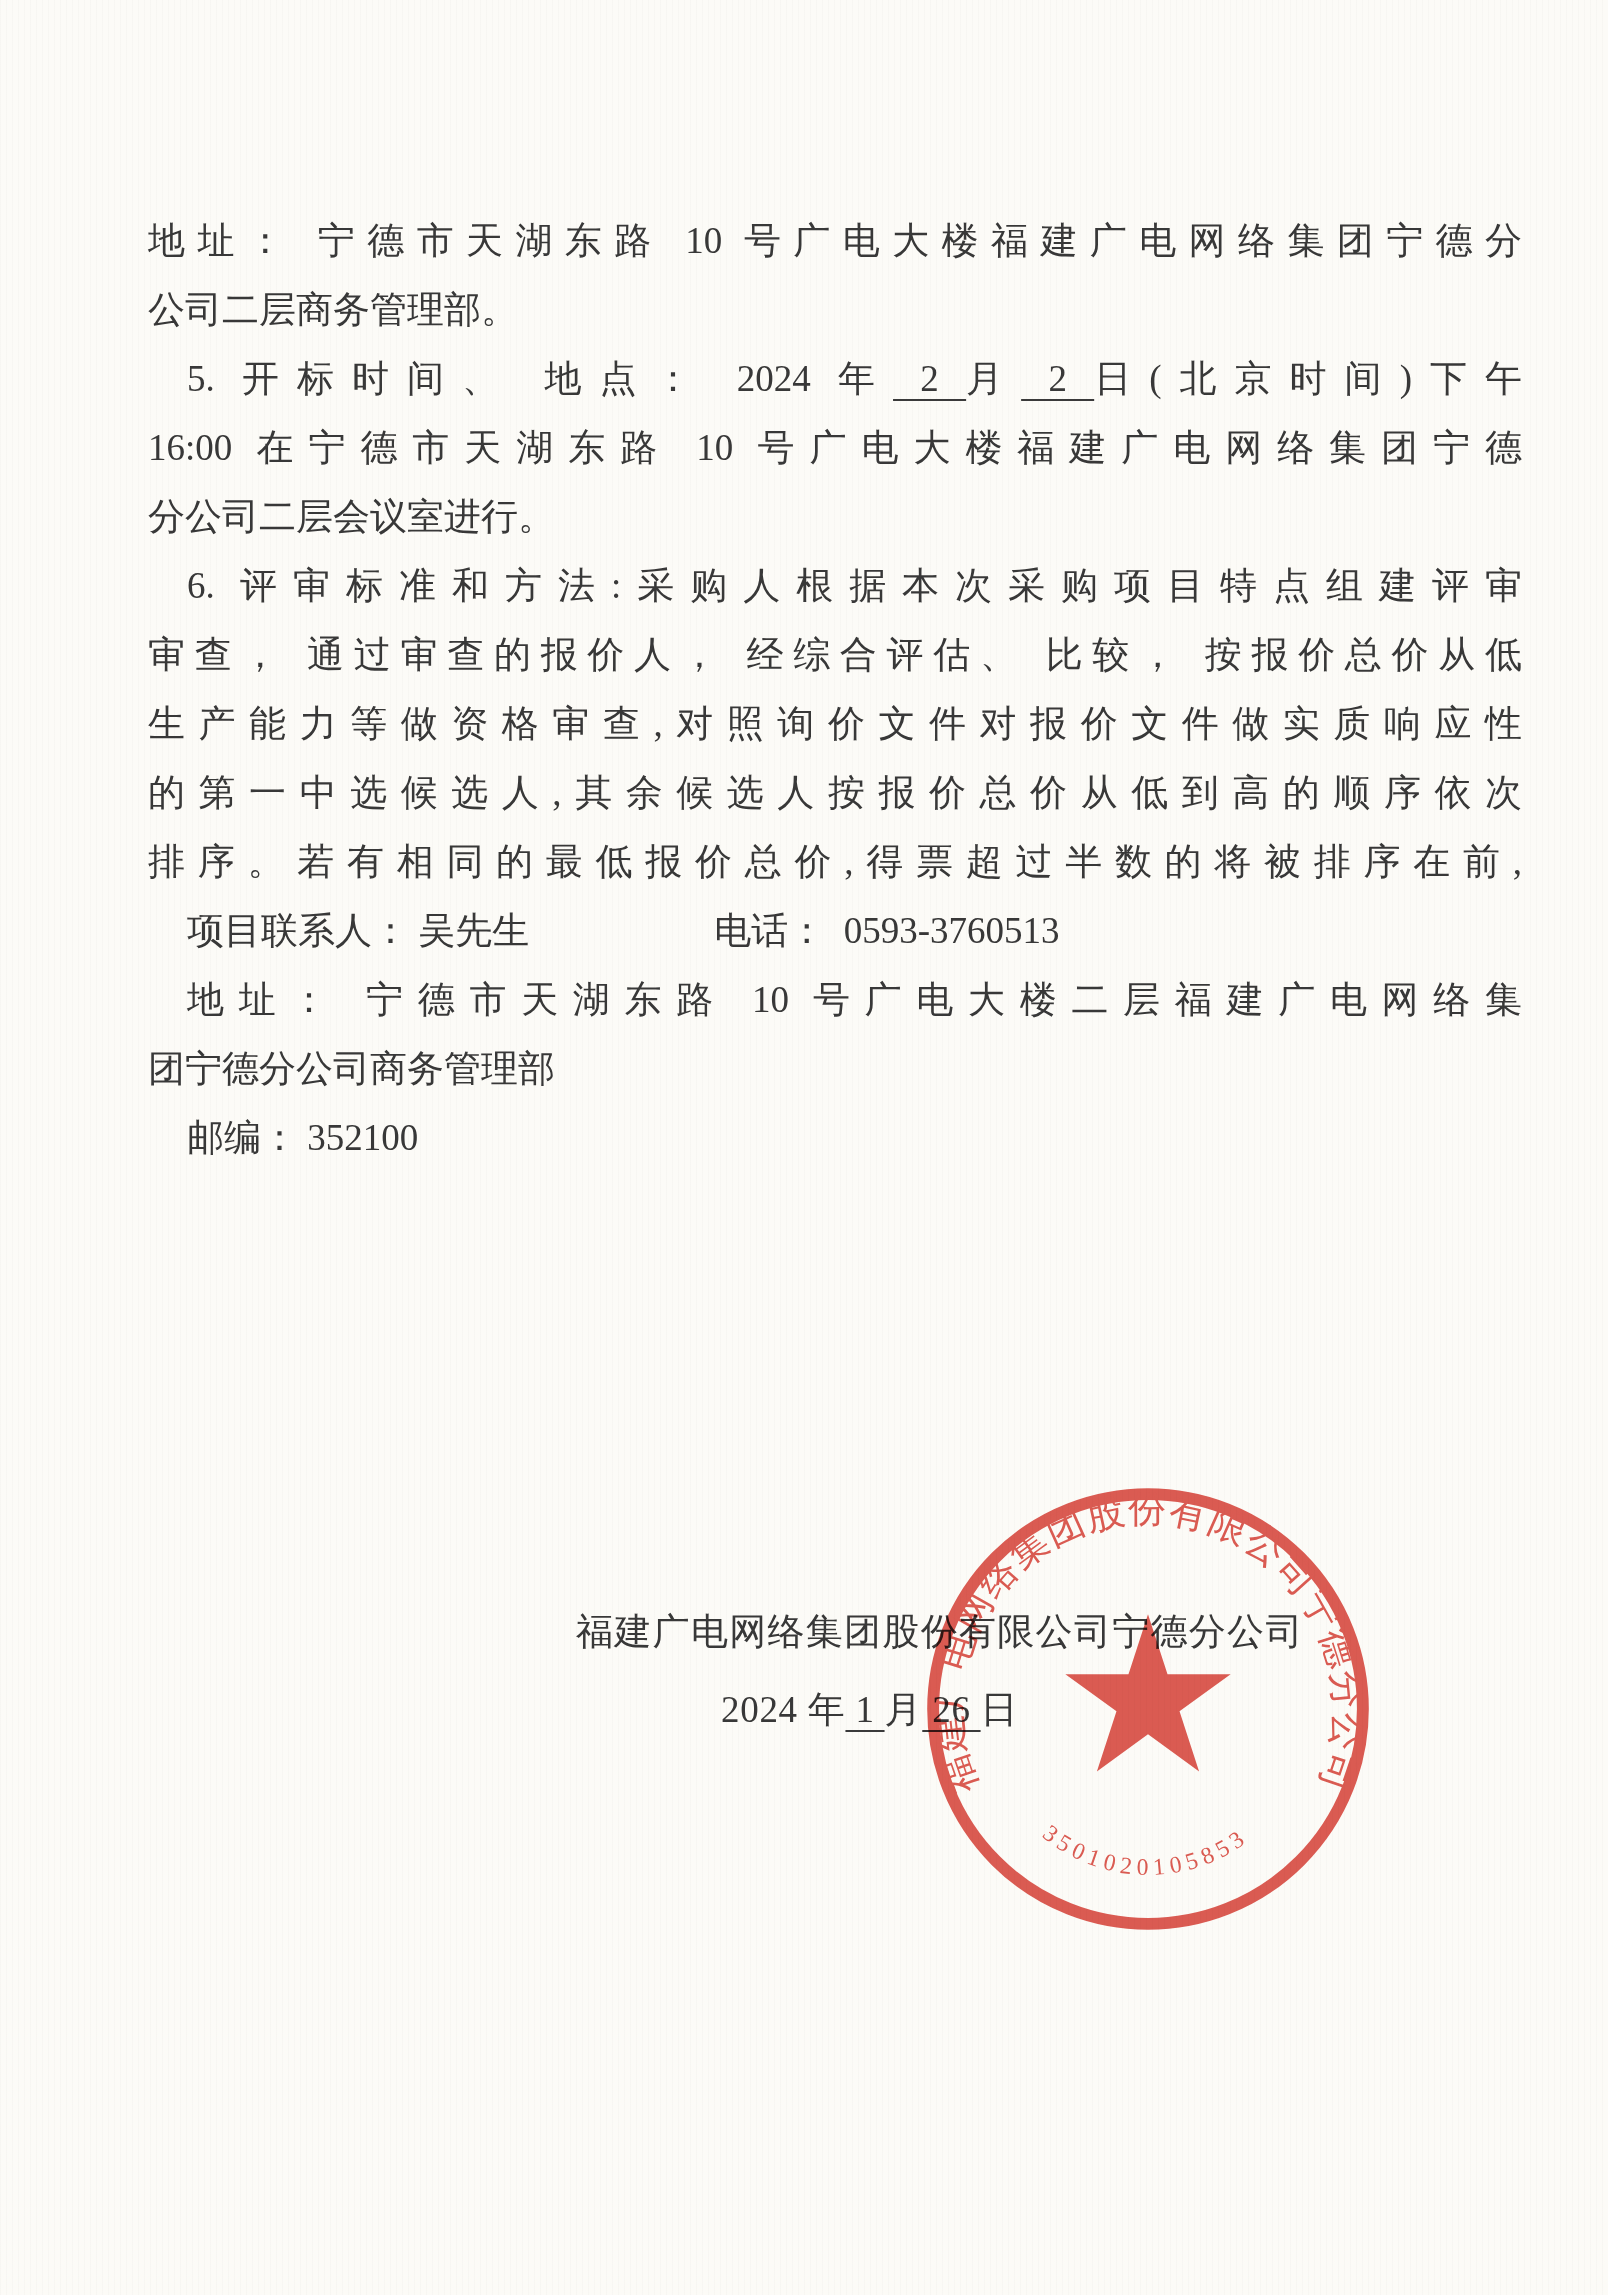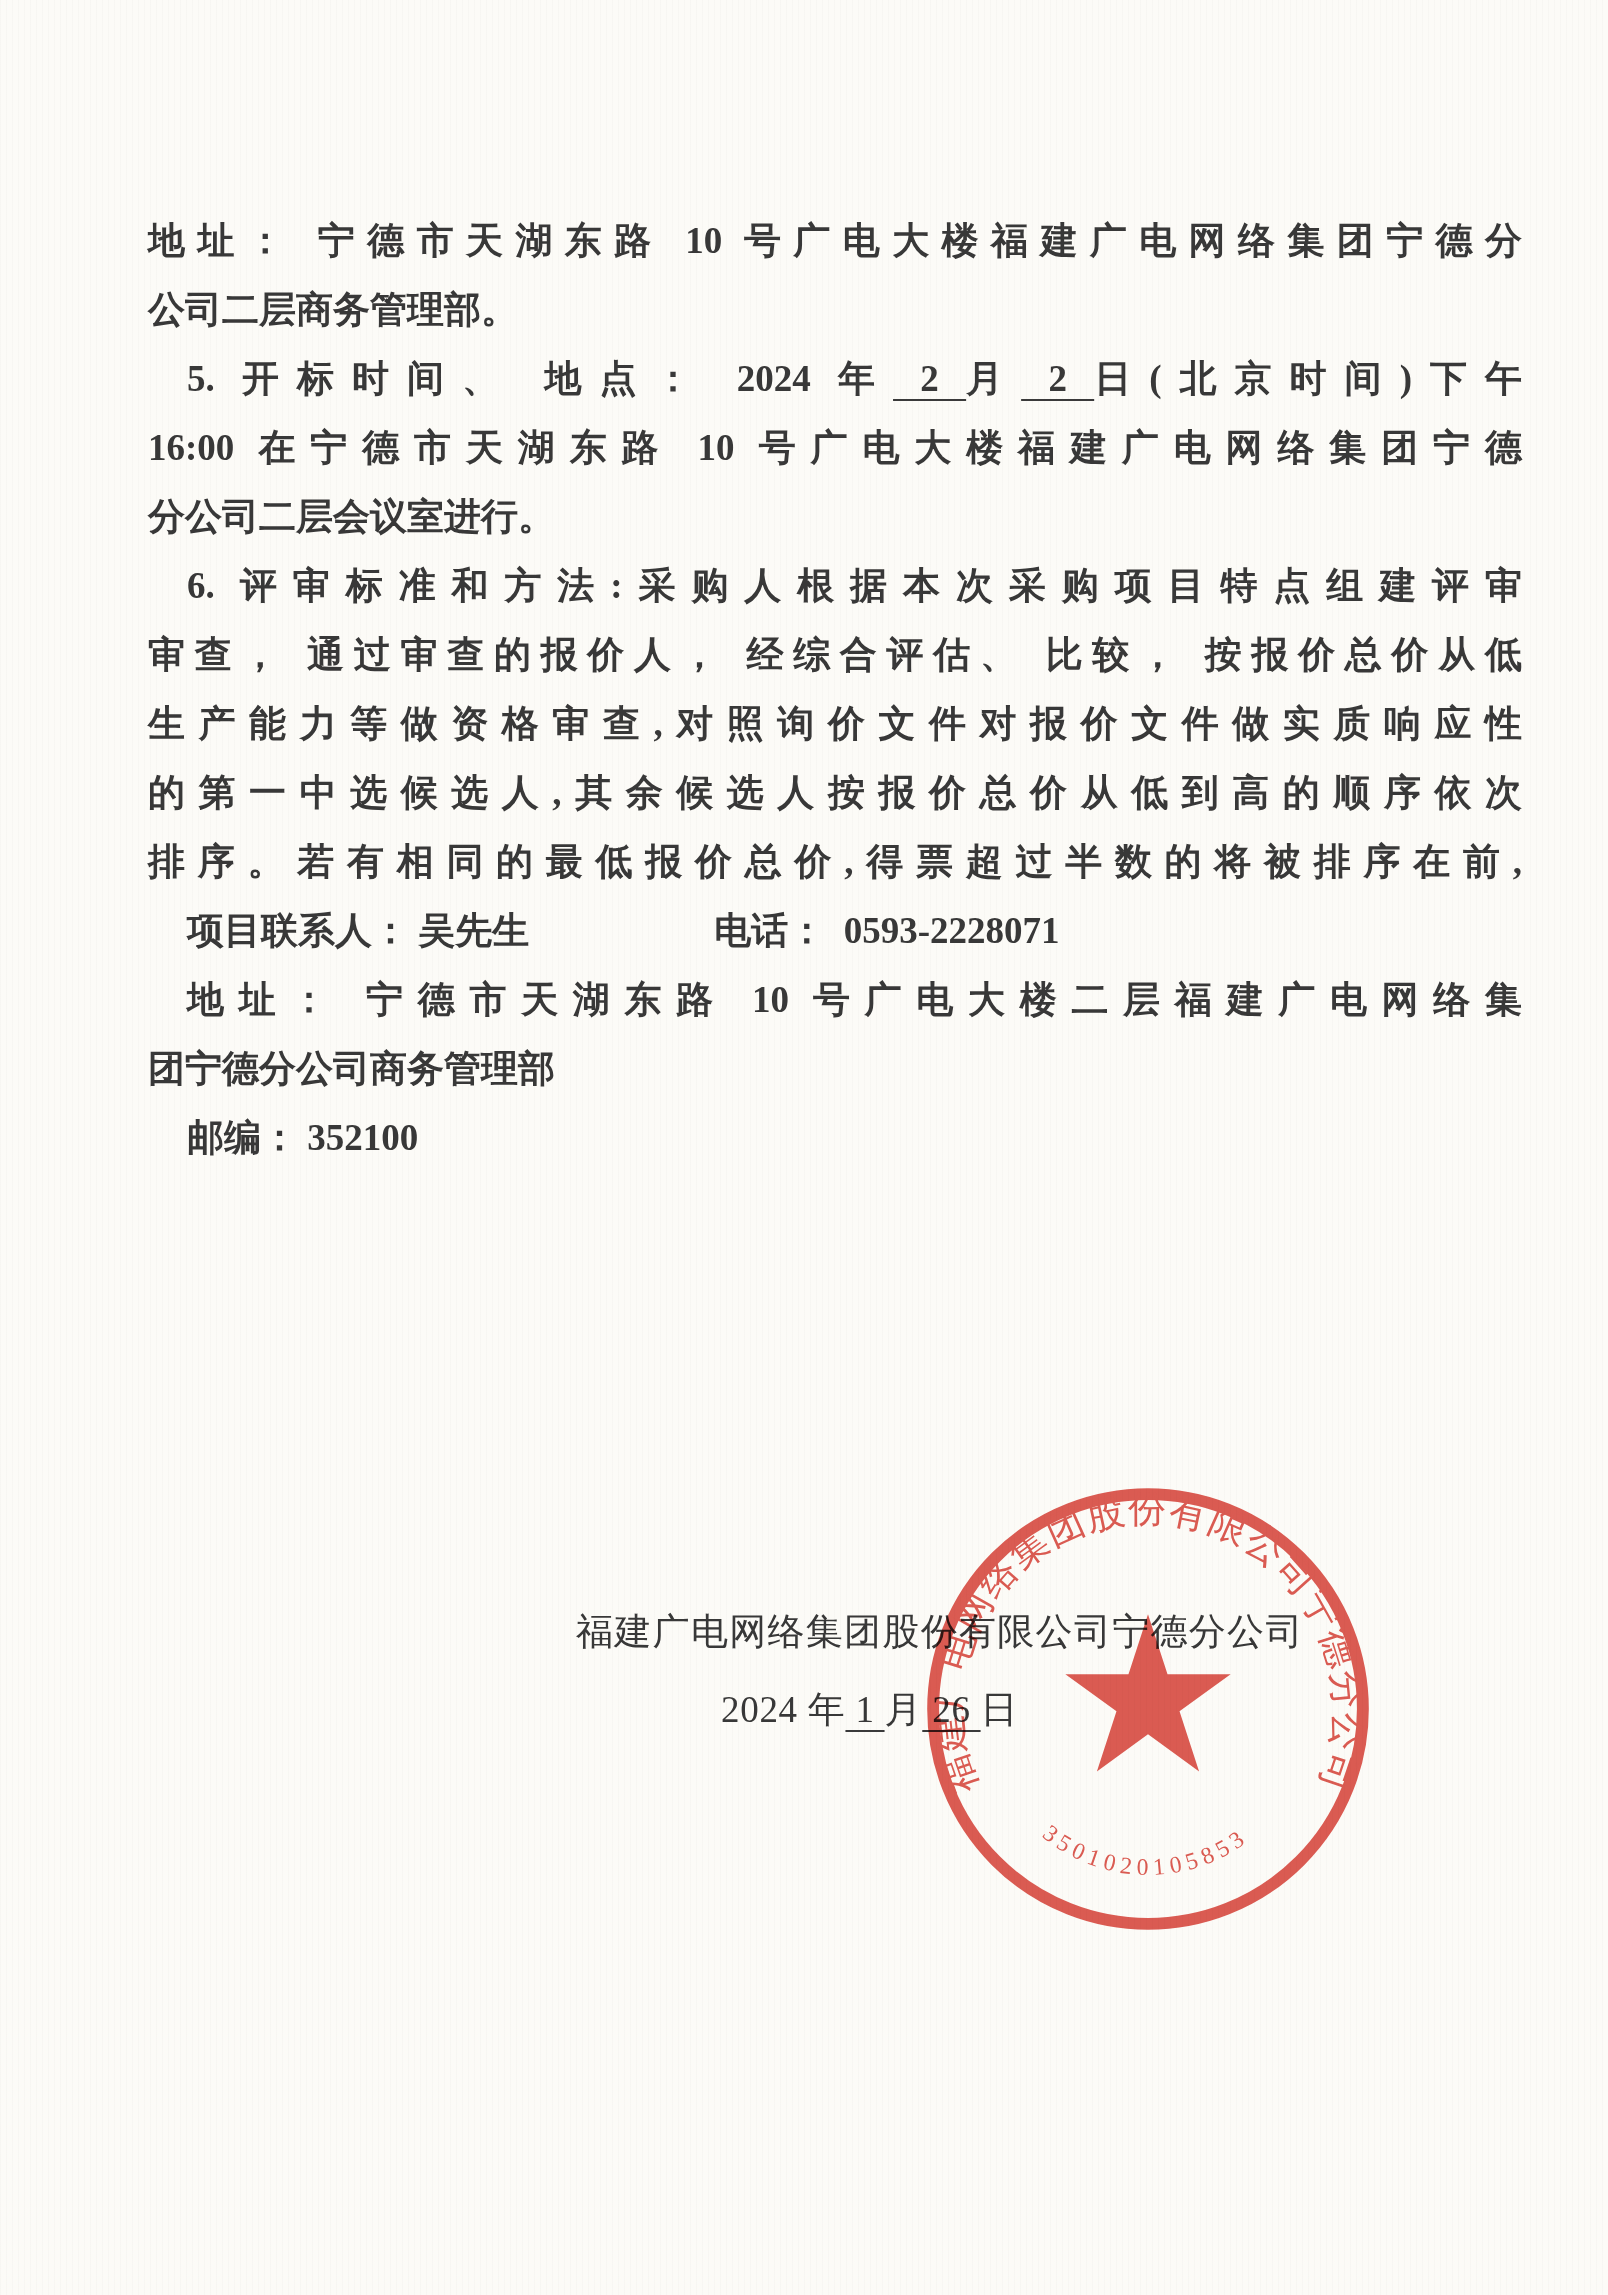--- a/index.html
+++ b/index.html
@@ -12,21 +12,21 @@
     overflow:hidden;
     font-family:"Liberation Serif","DejaVu Serif",serif;
     color:#383838;
   }
   .doc-body{
     position:absolute;
     left:148px;top:206px;width:1374px;
     font-size:37px;
     line-height:69px;
   }
-  .line{white-space:pre-wrap;text-align:justify;font-weight:bold;}
+  .line{white-space:pre-wrap;text-align:justify;}
   .line.fill{text-align-last:justify;}
   .line.indent{text-indent:39px;}
   .u{
     text-decoration:underline;
     text-decoration-thickness:2.3px;
     text-underline-offset:8px;
     text-decoration-color:#3a3a3a;
   }
   .sig-company{
     position:absolute;left:576px;top:1608px;
@@ -55,21 +55,21 @@
       <div class="line fill"><span>地址： 宁德市天湖东路 10 号广电大楼福建广电网络集团宁德分</span></div>
       <div class="line"><span>公司二层商务管理部。</span></div>
       <div class="line indent fill"><span>5. 开标时间、 地点： 2024 年</span><span class="u"> 2 </span><span>月</span><span class="u"> 2 </span><span>日(北京时间)下午</span></div>
       <div class="line fill"><span>16:00 在宁德市天湖东路 10 号广电大楼福建广电网络集团宁德</span></div>
       <div class="line"><span>分公司二层会议室进行。</span></div>
       <div class="line indent fill"><span>6. 评审标准和方法:采购人根据本次采购项目特点组建评审</span></div>
       <div class="line fill"><span>审查， 通过审查的报价人， 经综合评估、 比较， 按报价总价从低</span></div>
       <div class="line fill"><span>生产能力等做资格审查,对照询价文件对报价文件做实质响应性</span></div>
       <div class="line fill"><span>的第一中选候选人,其余候选人按报价总价从低到高的顺序依次</span></div>
       <div class="line fill"><span>排序。若有相同的最低报价总价,得票超过半数的将被排序在前,</span></div>
-      <div class="line indent"><span>项目联系人： 吴先生　　　　　电话：  0593-2228071</span></div>
+      <div class="line indent"><span>项目联系人： 吴先生　　　　　电话：  0593-3760513</span></div>
       <div class="line indent fill"><span>地址： 宁德市天湖东路 10 号广电大楼二层福建广电网络集</span></div>
       <div class="line"><span>团宁德分公司商务管理部</span></div>
       <div class="line indent"><span>邮编： 352100</span></div>
     </div>
 
   <div class="sig-company">福建广电网络集团股份有限公司宁德分公司</div>
 
   <div class="sig-date"><span>2024 年</span><span class="u"> 1 </span><span>月</span><span class="u"> 26 </span><span>日</span></div>
 
   <svg class="seal" viewBox="0 0 600 600" xmlns="http://www.w3.org/2000/svg">

